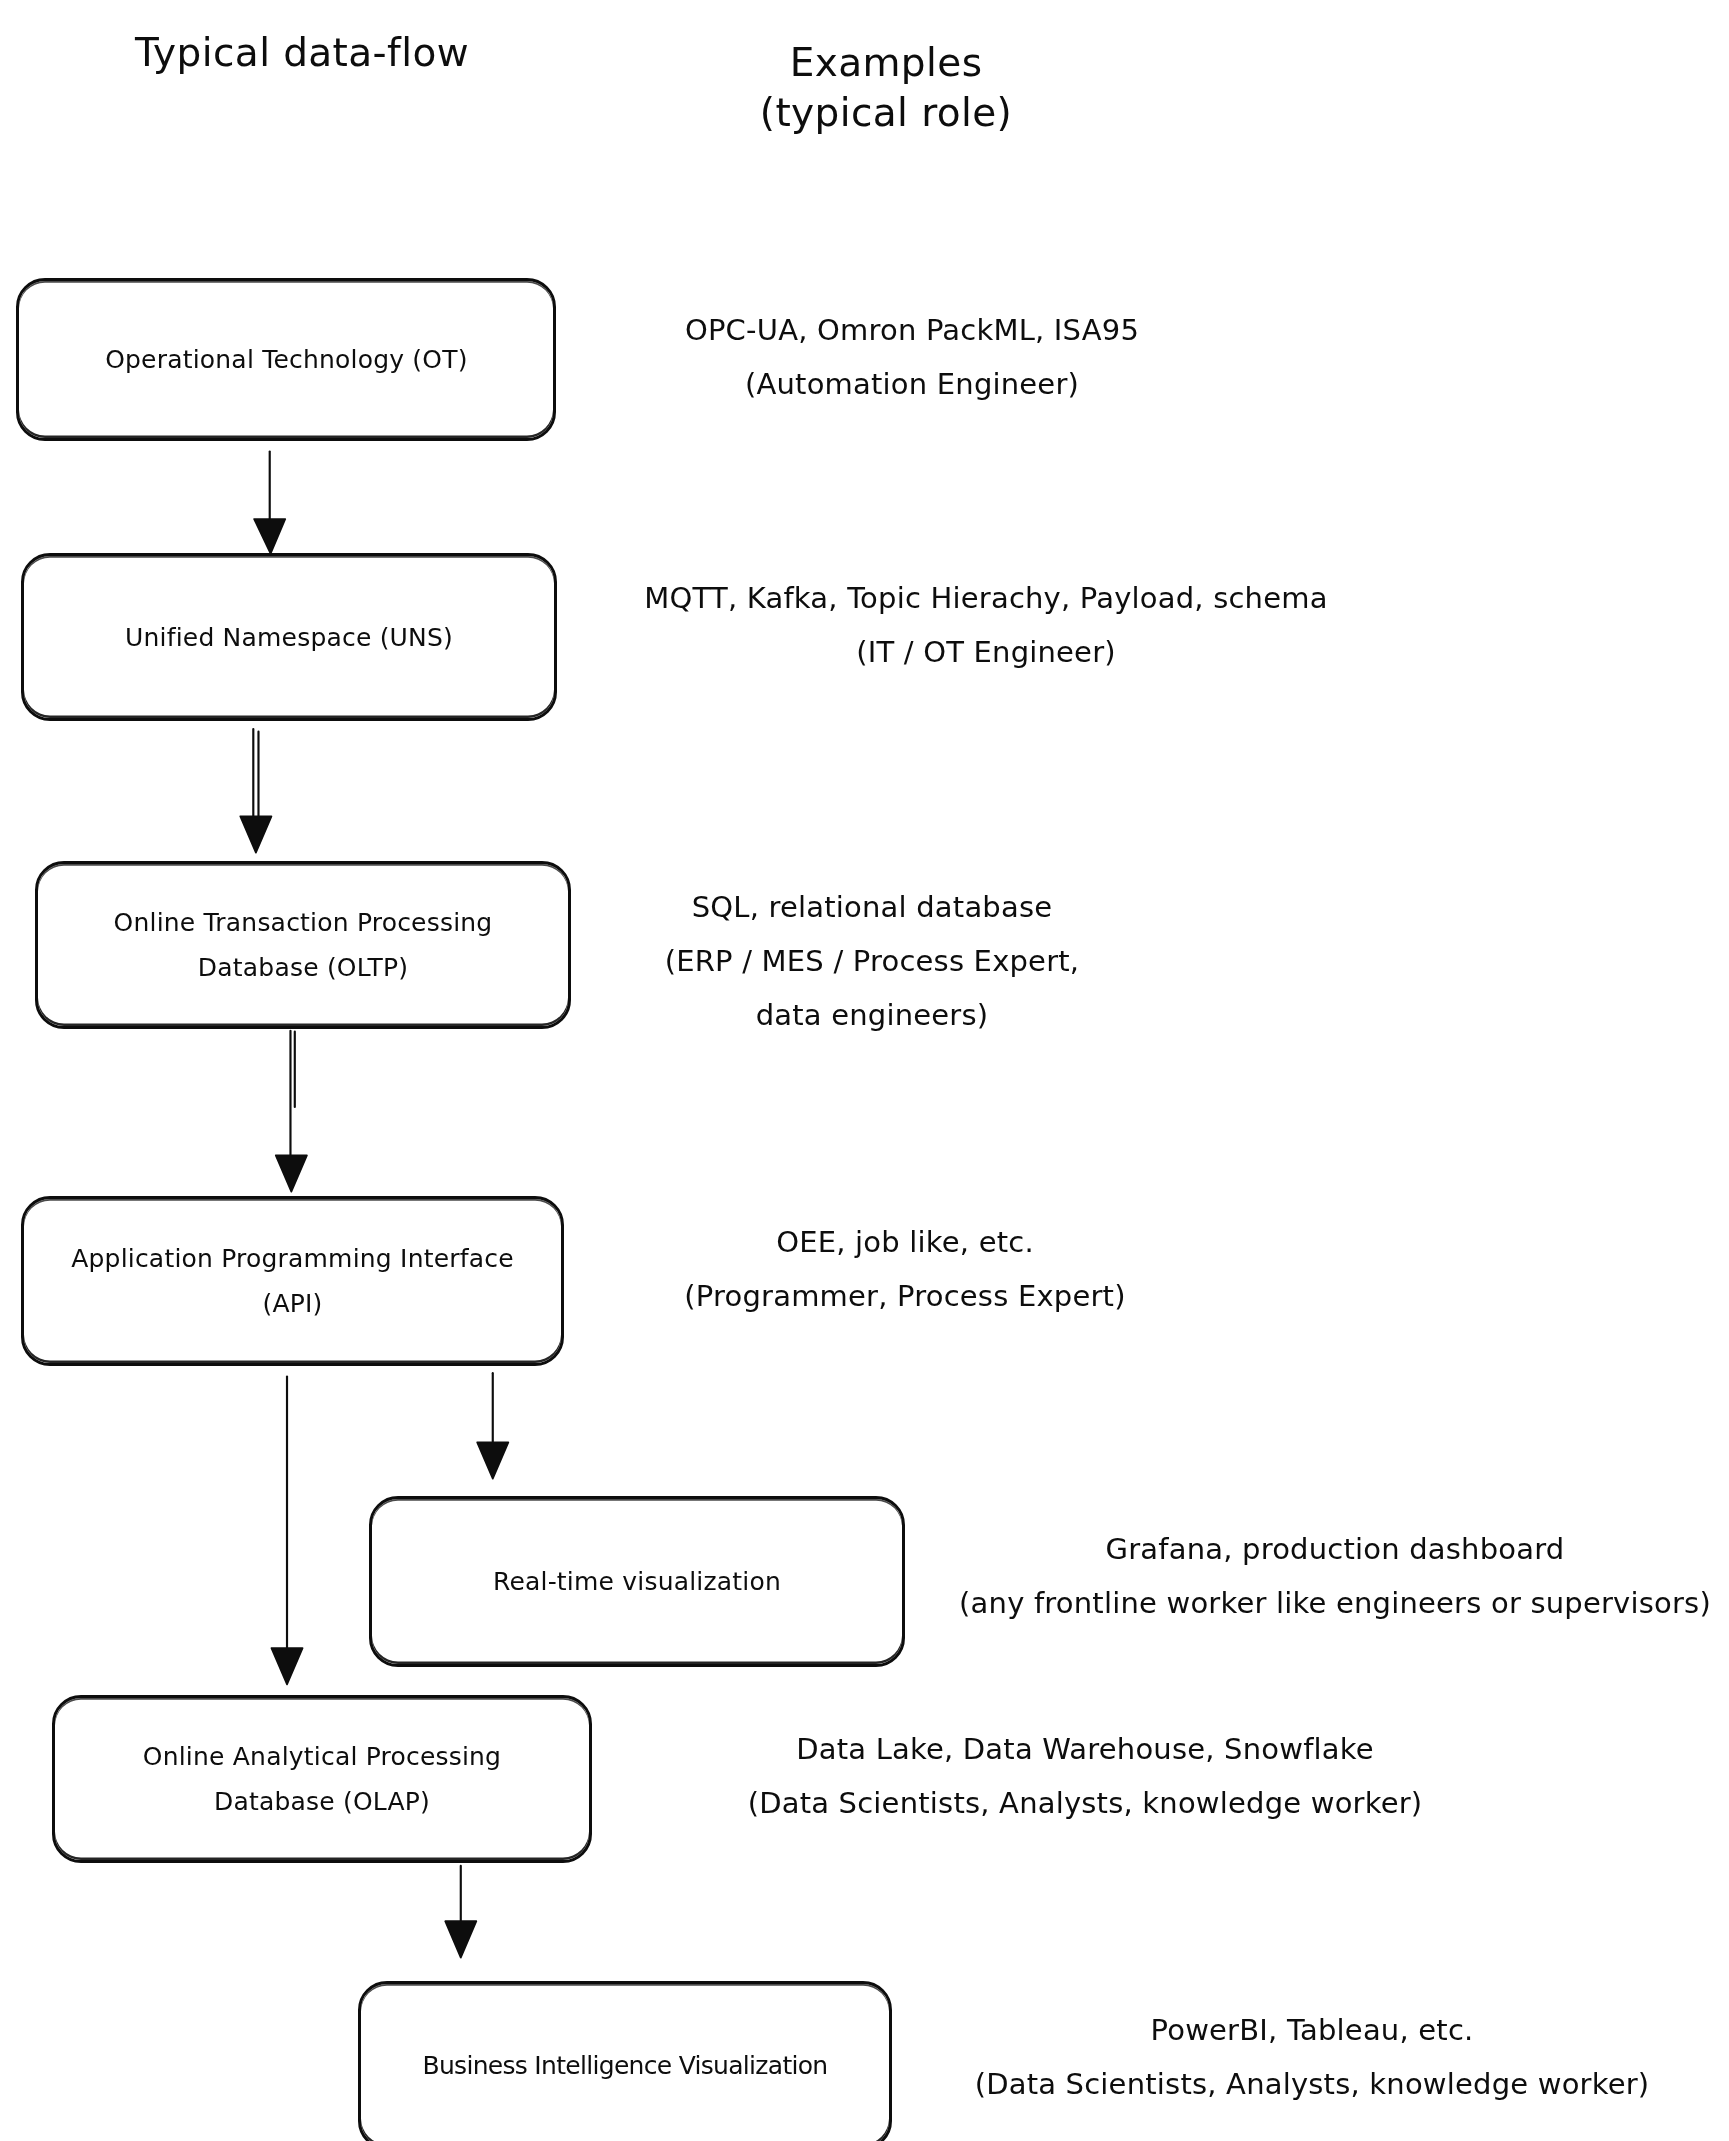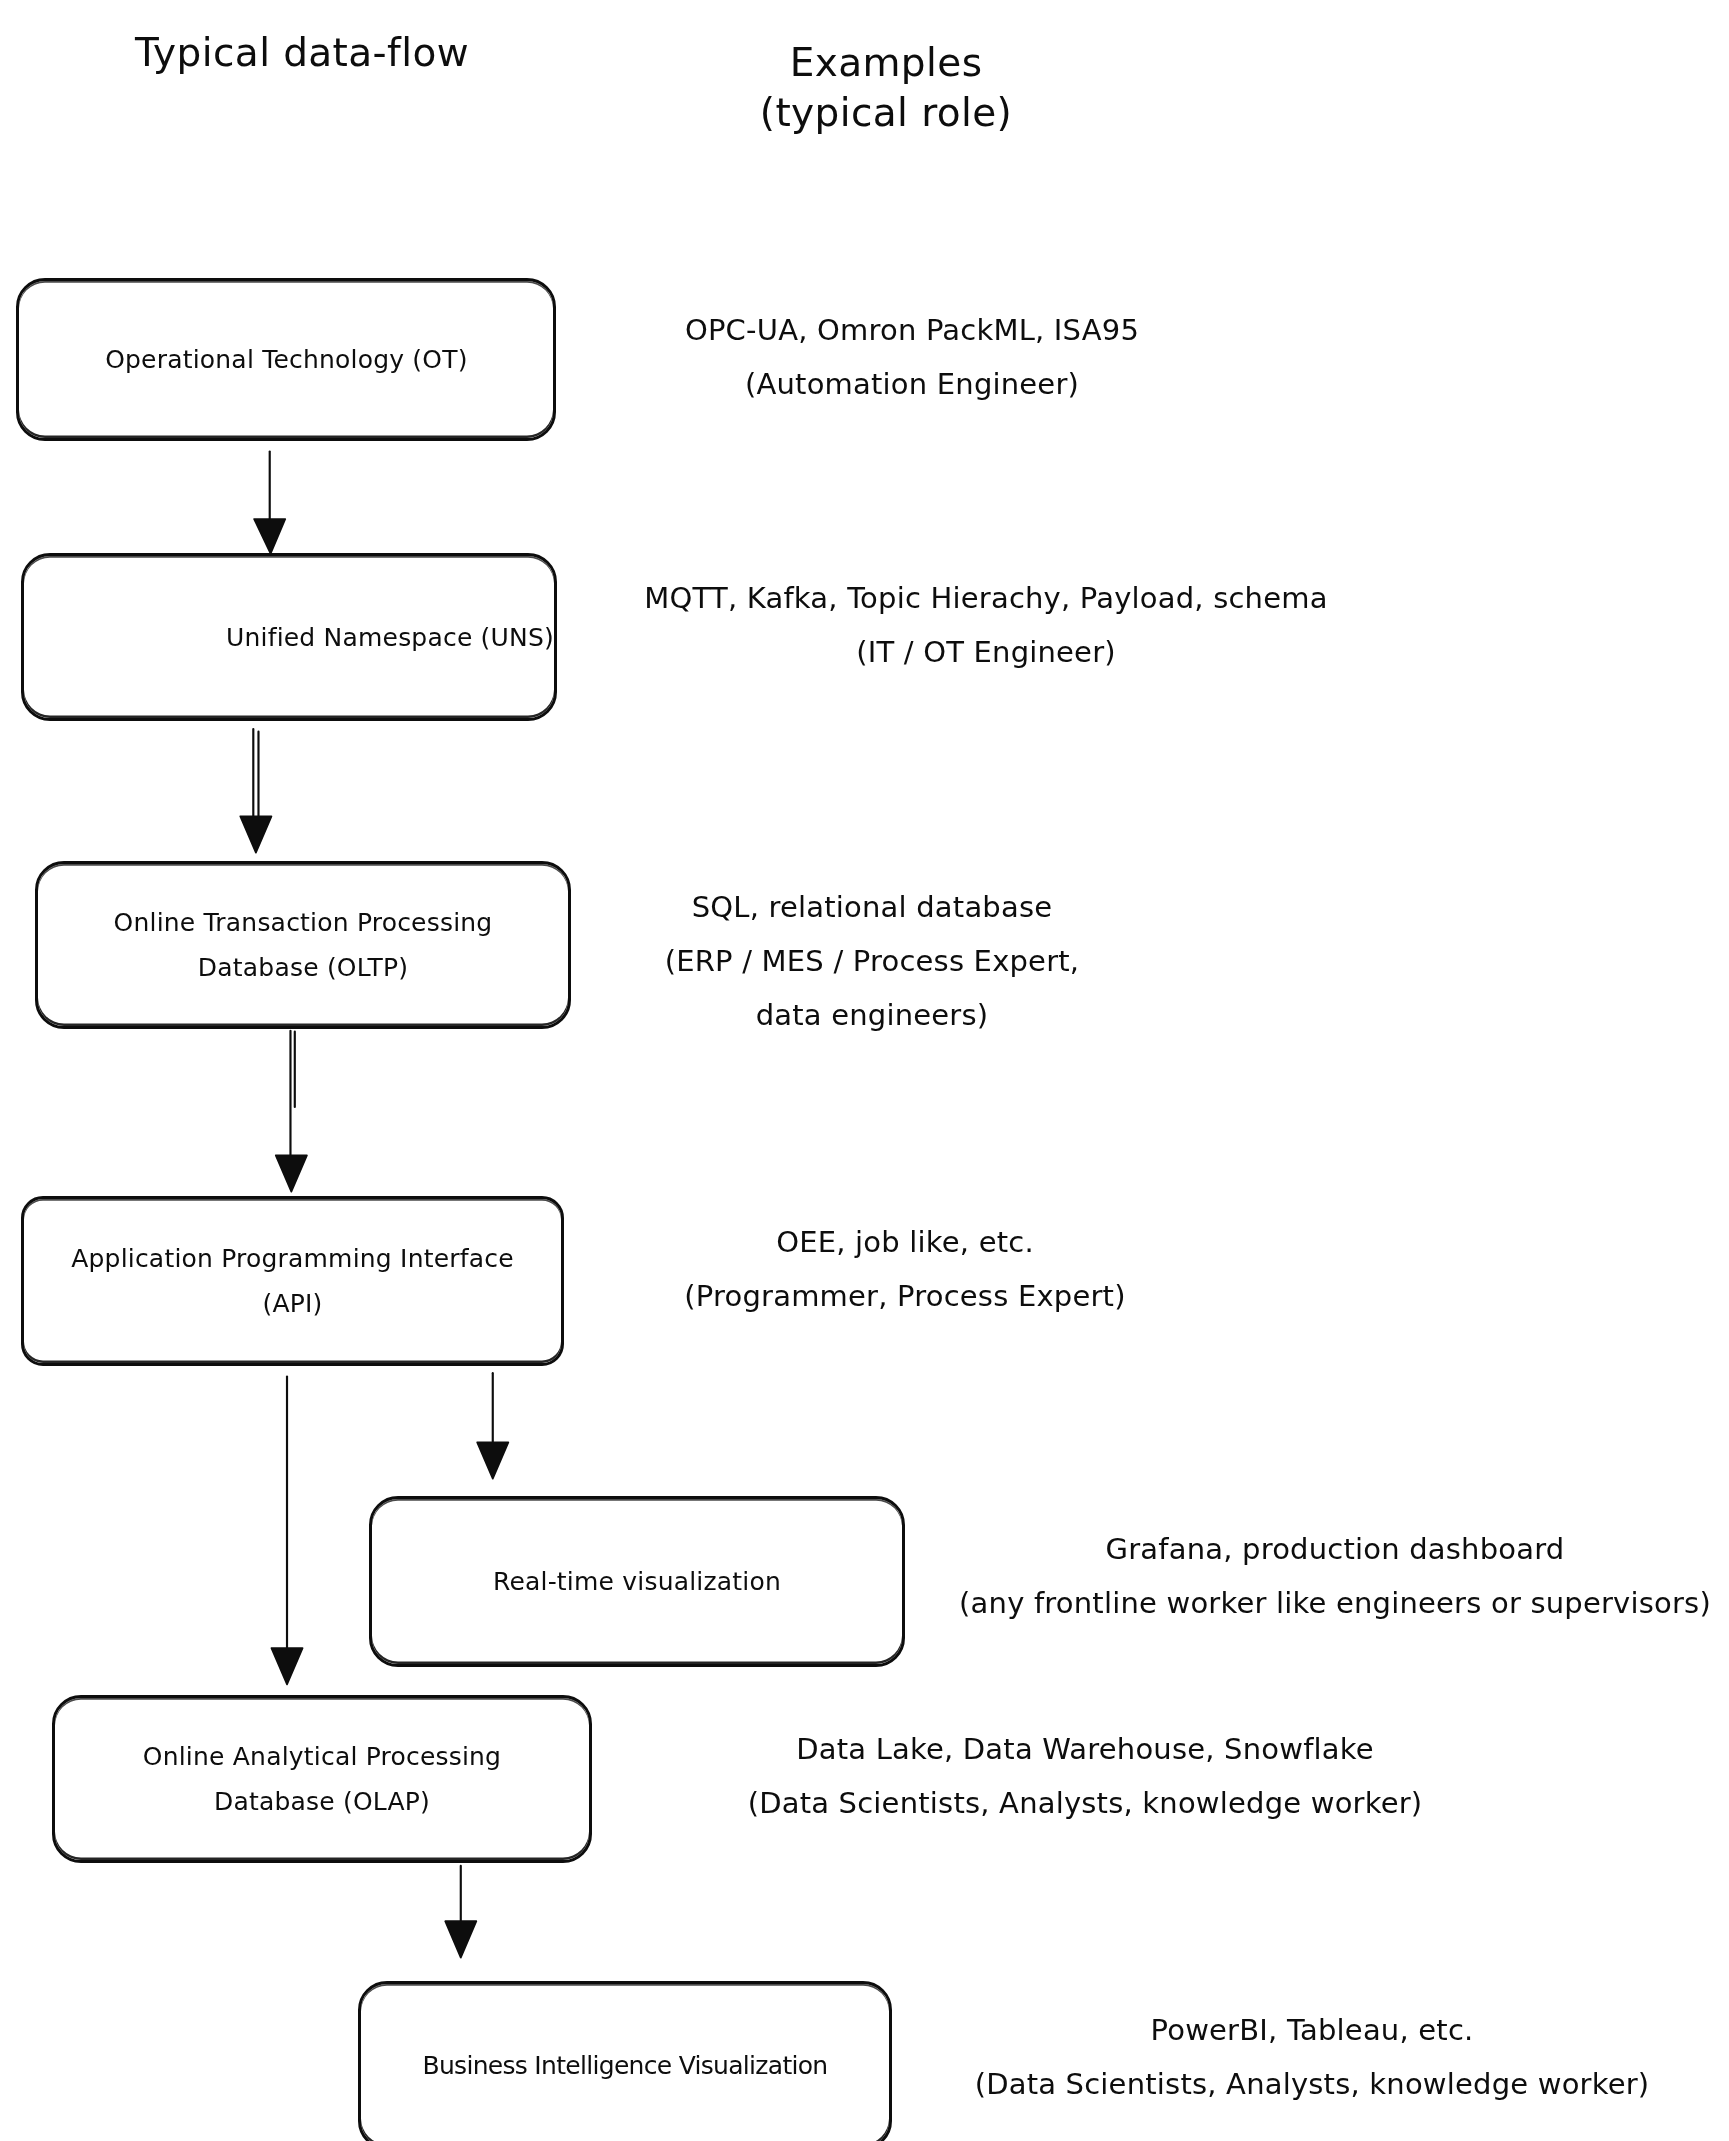--- a/index.html
+++ b/index.html
@@ -102,34 +102,34 @@
     <span class="nlines" style="display:block;">Examples</span>
     <span style="display:block;">(typical role)</span>
   </div>
 
   <div class="node" style="left:16.4px; top:278px; width:534px; height:157px;">
     <div class="node-label">
       <span class="line">Operational Technology (OT)</span>
     </div>
   </div>
 
-  <div class="node" style="left:21px; top:553px; width:530px; height:162px;justify-content:flex-end;">
+  <div class="node" style="left:21px; top:553px; width:530px; height:162px;">
     <div class="node-label">
       <span class="line">Unified Namespace (UNS)</span>
     </div>
   </div>
 
   <div class="node" style="left:35px; top:861px; width:530px; height:162px;">
     <div class="node-label">
       <span class="line">Online Transaction Processing</span>
       <span class="line">Database (OLTP)</span>
     </div>
   </div>
 
-  <div class="node" style="left:21px; top:1196px; width:537px; height:164px;border-radius:22px;">
+  <div class="node" style="left:21px; top:1196px; width:537px; height:164px;">
     <div class="node-label">
       <span class="line">Application Programming Interface</span>
       <span class="line">(API)</span>
     </div>
   </div>
 
   <div class="node" style="left:369px; top:1496px; width:530px; height:165px;">
     <div class="node-label">
       <span class="line">Real-time visualization</span>
     </div>

